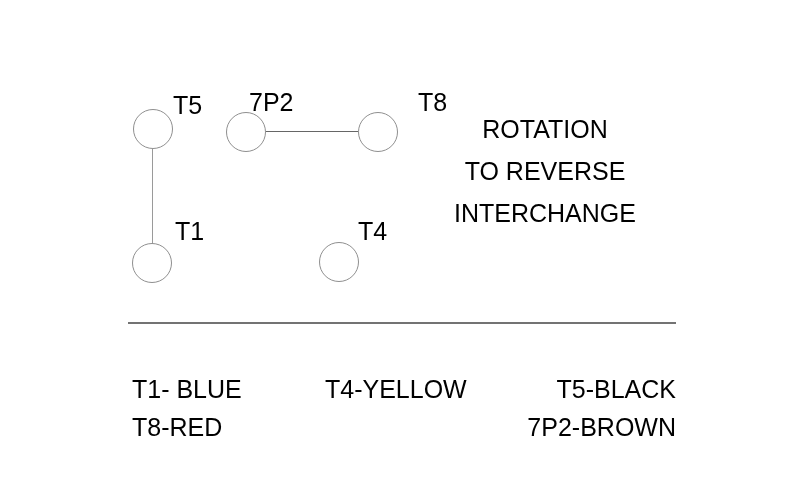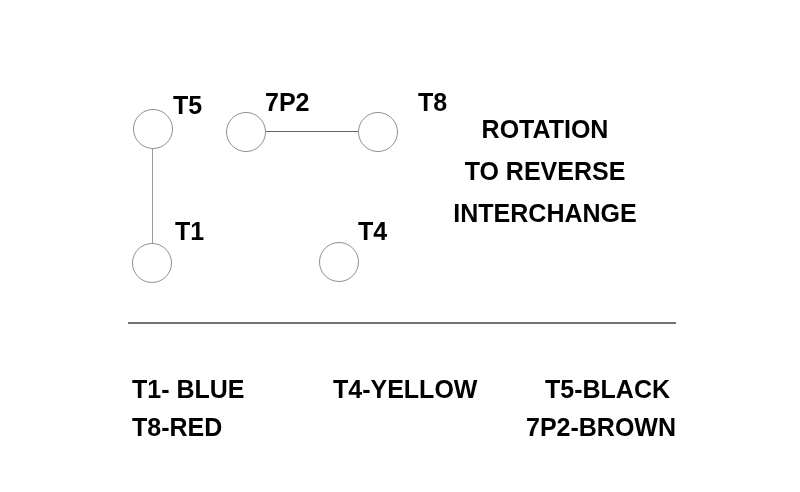--- a/index.html
+++ b/index.html
@@ -8,21 +8,20 @@
     background: #ffffff;
   }
   .stage {
     position: relative;
     width: 800px;
     height: 492px;
     background: #ffffff;
     overflow: hidden;
     font-family: "Liberation Sans", "DejaVu Sans", sans-serif;
     color: #000000;
-    font-weight: bold;
   }
   .terminal-circle {
     position: absolute;
     width: 40px;
     height: 40px;
     border: 1px solid #8f8f8f;
     border-radius: 50%;
     background: #ffffff;
     box-sizing: border-box;
   }
@@ -41,21 +40,21 @@
   .wire-h { height: 1px; background: #666666; }
 
   .circle-t5  { left: 133px; top: 109px; }
   .circle-t1  { left: 132px; top: 243px; }
   .circle-7p2 { left: 226px; top: 112px; }
   .circle-t8  { left: 358px; top: 112px; }
   .circle-t4  { left: 319px; top: 242px; }
 
   .label-t5  { left: 173px; top: 93px; }
   .label-t1  { left: 175px; top: 219px; }
-  .label-7p2 { left: 265px; top: 90px; }
+  .label-7p2 { left: 249px; top: 90px; }
   .label-t8  { left: 403px; top: 90px; margin-left: 15px; }
   .label-t4  { left: 358px; top: 219px; text-align: right; }
 
   .wire-t5-t1  { left: 152px; top: 149px; height: 95px; }
   .wire-7p2-t8 { left: 266px; top: 131px; width: 92px; }
 
   .note-block {
     position: absolute;
     left: 420px;
     top: 108px;
@@ -75,22 +74,22 @@
     background: #737373;
   }
   .legend-item {
     position: absolute;
     font-size: 25px;
     line-height: 1;
     white-space: nowrap;
     margin-top: 34px;
   }
   .legend-t1  { left: 132px; top: 343px; }
-  .legend-t4  { left: 333px; top: 343px; }
-  .legend-t5  { right: 130px; top: 343px; text-align: right; }
+  .legend-t4  { left: 325px; top: 343px; }
+  .legend-t5  { right: 124px; top: 343px; text-align: right; }
   .legend-t8  { left: 132px; top: 381px; }
   .legend-7p2 { right: 124px; top: 381px; text-align: right; }
 </style>
 </head>
 <body>
 
 <div class="stage">
 
   <div class="wire wire-v wire-t5-t1"></div>
   <div class="wire wire-h wire-7p2-t8"></div>

